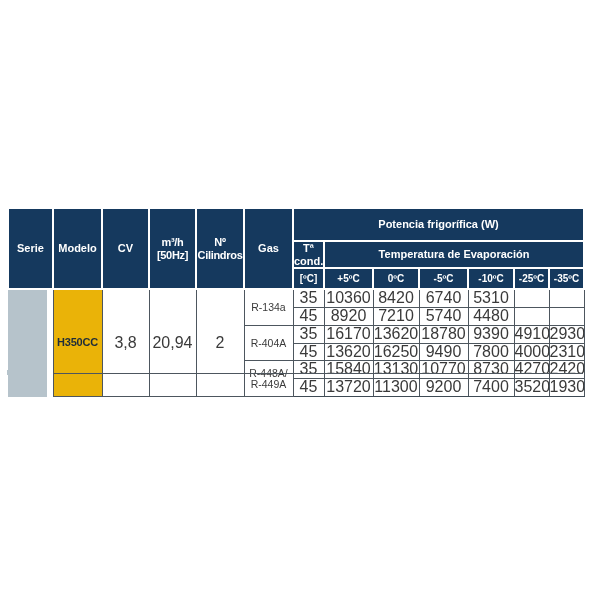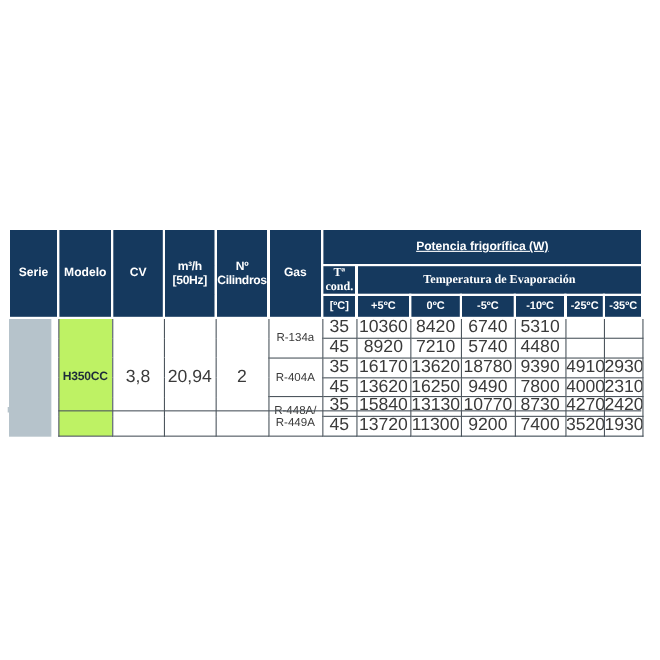--- a/index.html
+++ b/index.html
@@ -8,35 +8,35 @@
   .page { position:relative; width:600px; height:600px; background:#ffffff; overflow:hidden; }
 
   table.spec { position:absolute; left:7px; top:207px; width:576px;
                border-collapse:collapse; table-layout:fixed; }
 
   
   th { background:#15395e; color:#ffffff; border:2px solid #ffffff;
        font-weight:bold; font-size:11px; text-align:center; vertical-align:middle;
        padding:0; line-height:1.15; overflow:hidden; }
   tr.hrow1 { height:33px; }
-  tr.hrow2 { height:26px;font-family:Liberation Serif, serif; }
+  tr.hrow2 { height:26px; }
   tr.hrow3 { height:21px;margin-top:32px; }
   tr.hrow3 th { font-size:10px; }
   th .hline { display:block; letter-spacing:-0.3px; }
-  th.banner { font-size:11px;text-decoration:underline; }
+  th.banner { font-size:11px; }
 
   
   td { border:1px solid #4d565e; background:#ffffff; color:#3a3a3a;
        font-size:16px; text-align:center; vertical-align:middle;
        padding:0; line-height:1.05; overflow:hidden; }
   tr.brow { height:13.7px; }
 
   td.serie-cell { border:none;
        background:linear-gradient(90deg,#b6c3cb 0px,#b6c3cb 39px,#ffffff 39px); }
-  td.model-cell { background:#bef264; font-weight:bold; font-size:11px;
+  td.model-cell { background:#eab308; font-weight:bold; font-size:11px;
        color:#1e2c3a; letter-spacing:-0.2px; }
   td.gas-cell { font-size:10.5px; }
   td.gas-cell .gline { display:block;text-align:center; }
 
   tr.last td { border-bottom:1.5px solid #3e4a54; }
 
   .serie-tail { position:absolute; left:7px; top:370px; width:39px; height:5px;
        background:#b6c3cb; }
   .bottom-rule { position:absolute; left:53px; top:372.5px; width:530px; height:1px;
        background:#4d565e; }

